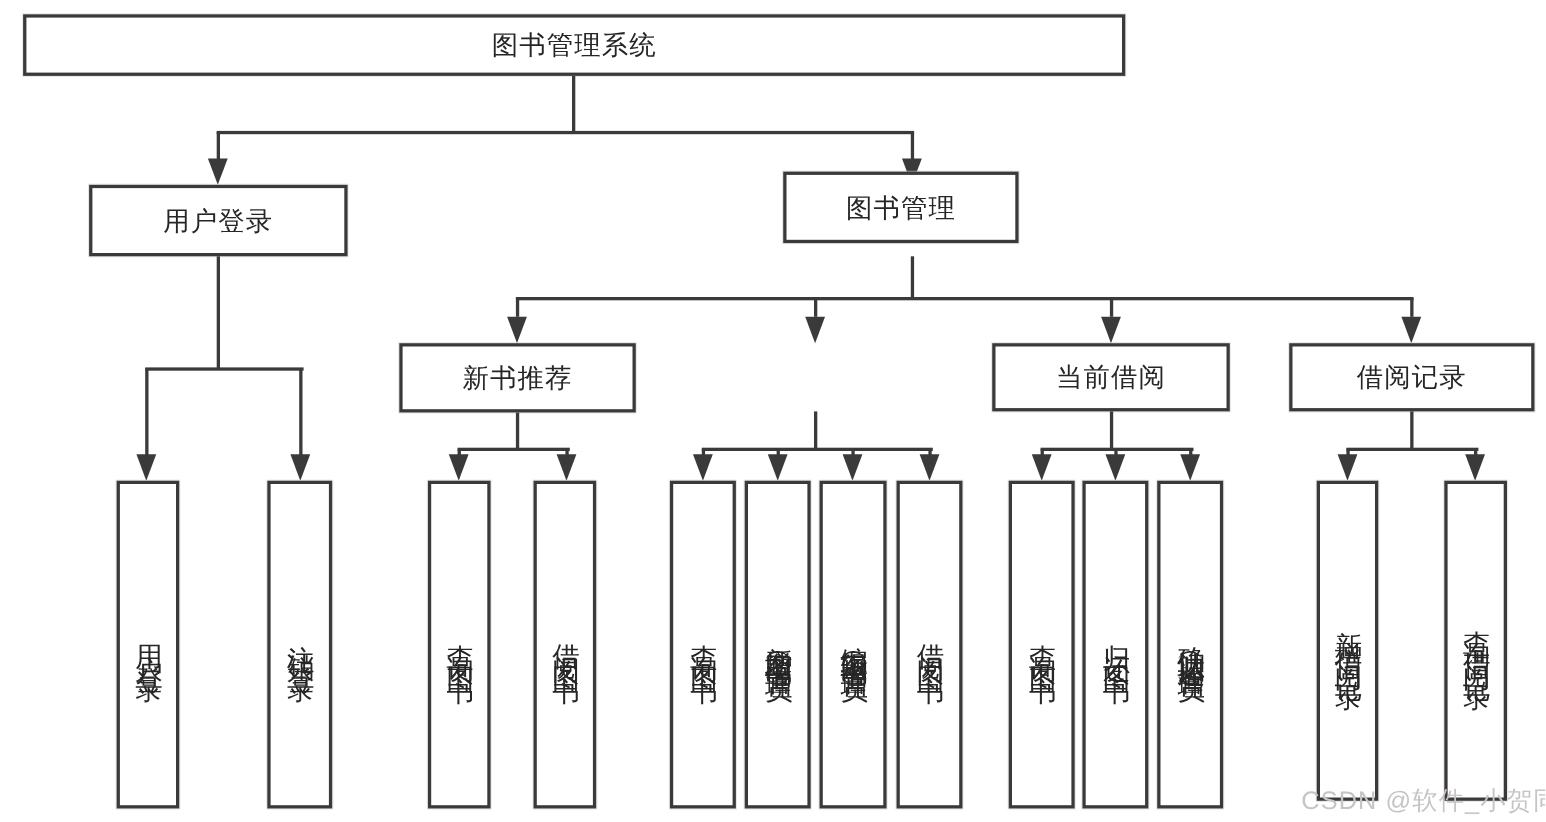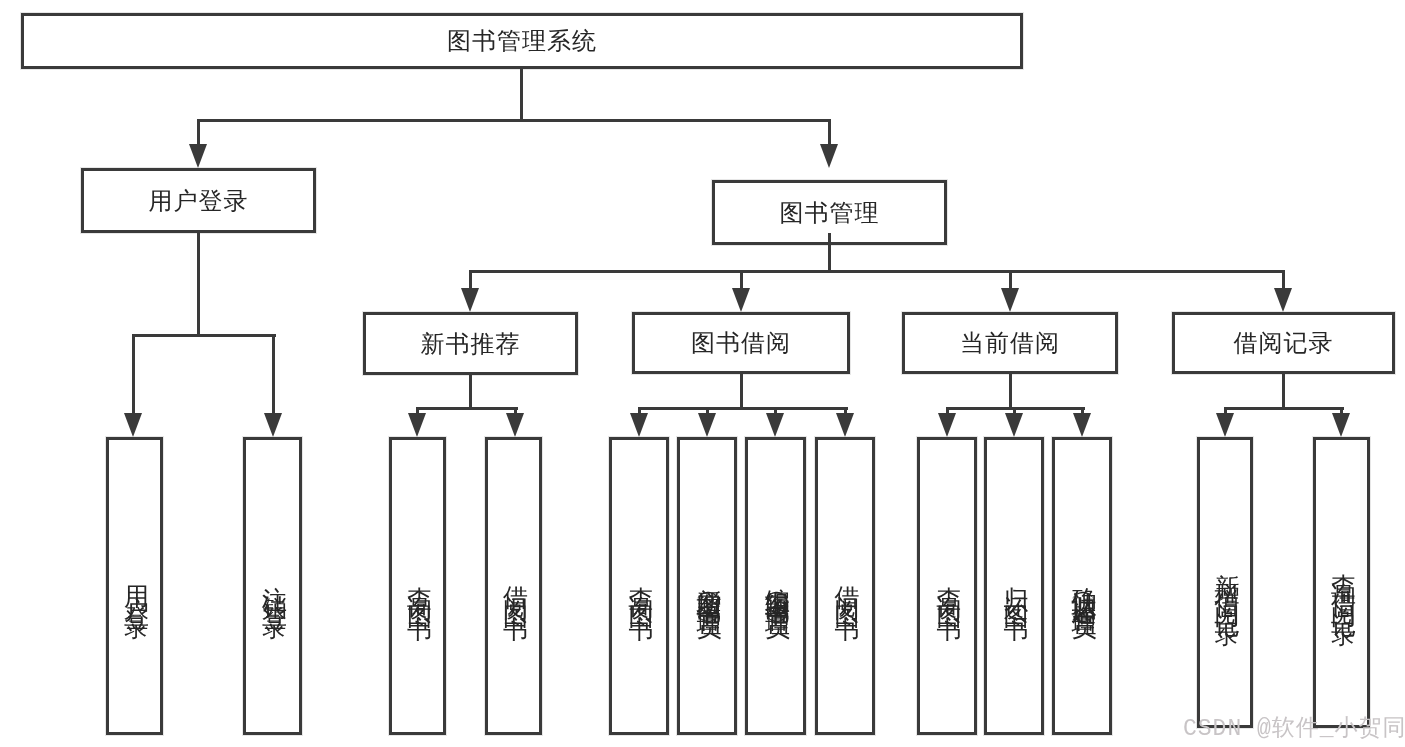--- a/index.html
+++ b/index.html
@@ -1,18 +1,18 @@
 <!DOCTYPE html>
 <html><head>
 <meta charset="utf-8">
 <style>
   html,body { margin:0; padding:0; background:#ffffff; }
   #canvas {
     position:relative; width:1405px; height:747px; background:#ffffff;
-    font-family:Liberation Mono, monospace; overflow:hidden;
+    font-family:Liberation Sans, sans-serif; overflow:hidden;
   }
   .hbox {
     position:absolute; box-sizing:border-box;
     border:3px solid #3a3a3a; background:#ffffff;
     display:flex; align-items:center; justify-content:center;
     box-shadow:0 0 0 1px rgba(185,185,185,.35);
   }
   .hbox span { font-size:24px; color:#262626; letter-spacing:1px; white-space:nowrap; }
   .vbox {
     position:absolute; box-sizing:border-box; top:437px; height:298px;
@@ -50,21 +50,21 @@
   <div class="line vline" style="left:520px; top:69px; height:51px;"></div>
   <div class="line hline" style="left:197px; top:119px; width:634px;"></div>
   <div class="line vline" style="left:197px; top:120px; height:26px;"></div>
   <div class="head" style="left:189px; top:144px;"></div>
   <div class="line vline" style="left:828px; top:120px; height:26px;"></div>
   <div class="head" style="left:820px; top:144px;"></div>
 
   <div class="hbox" style="left:81px; top:168px; width:235px; height:65px;">
     <span>用户登录</span>
   </div>
-  <div class="hbox" style="left:712px; top:180px; width:235px; height:65px;">
+  <div class="hbox" style="left:712px; top:156px; width:214px; height:65px;">
     <span>图书管理</span>
   </div>
 
   <div class="line vline" style="left:197px; top:233px; height:102px;"></div>
   <div class="line hline" style="left:132px; top:334px; width:144px;"></div>
   <div class="line vline" style="left:132px; top:335px; height:80px;"></div>
   <div class="head" style="left:124px; top:413px;"></div>
   <div class="line vline" style="left:272px; top:335px; height:80px;"></div>
   <div class="head" style="left:264px; top:413px;"></div>
 
@@ -74,23 +74,20 @@
   <div class="head" style="left:461px; top:288px;"></div>
   <div class="line vline" style="left:740px; top:271px; height:17px;"></div>
   <div class="head" style="left:732px; top:288px;"></div>
   <div class="line vline" style="left:1009px; top:271px; height:17px;"></div>
   <div class="head" style="left:1001px; top:288px;"></div>
   <div class="line vline" style="left:1282px; top:271px; height:17px;"></div>
   <div class="head" style="left:1274px; top:288px;"></div>
 
   <div class="hbox" style="left:363px; top:312px; width:215px; height:63px;">
     <span>新书推荐</span>
-  </div>
-  <div class="hbox" style="left:632px; top:312px; width:218px; height:62px;">
-    <span>图书借阅</span>
   </div>
   <div class="hbox" style="left:902px; top:312px; width:216px; height:62px;text-align:right;">
     <span>当前借阅</span>
   </div>
   <div class="hbox" style="left:1172px; top:312px; width:223px; height:62px;">
     <span>借阅记录</span>
   </div>
 
   <div class="line vline" style="left:469px; top:375px; height:34px;"></div>
   <div class="line hline" style="left:416px; top:407px; width:102px;"></div>

